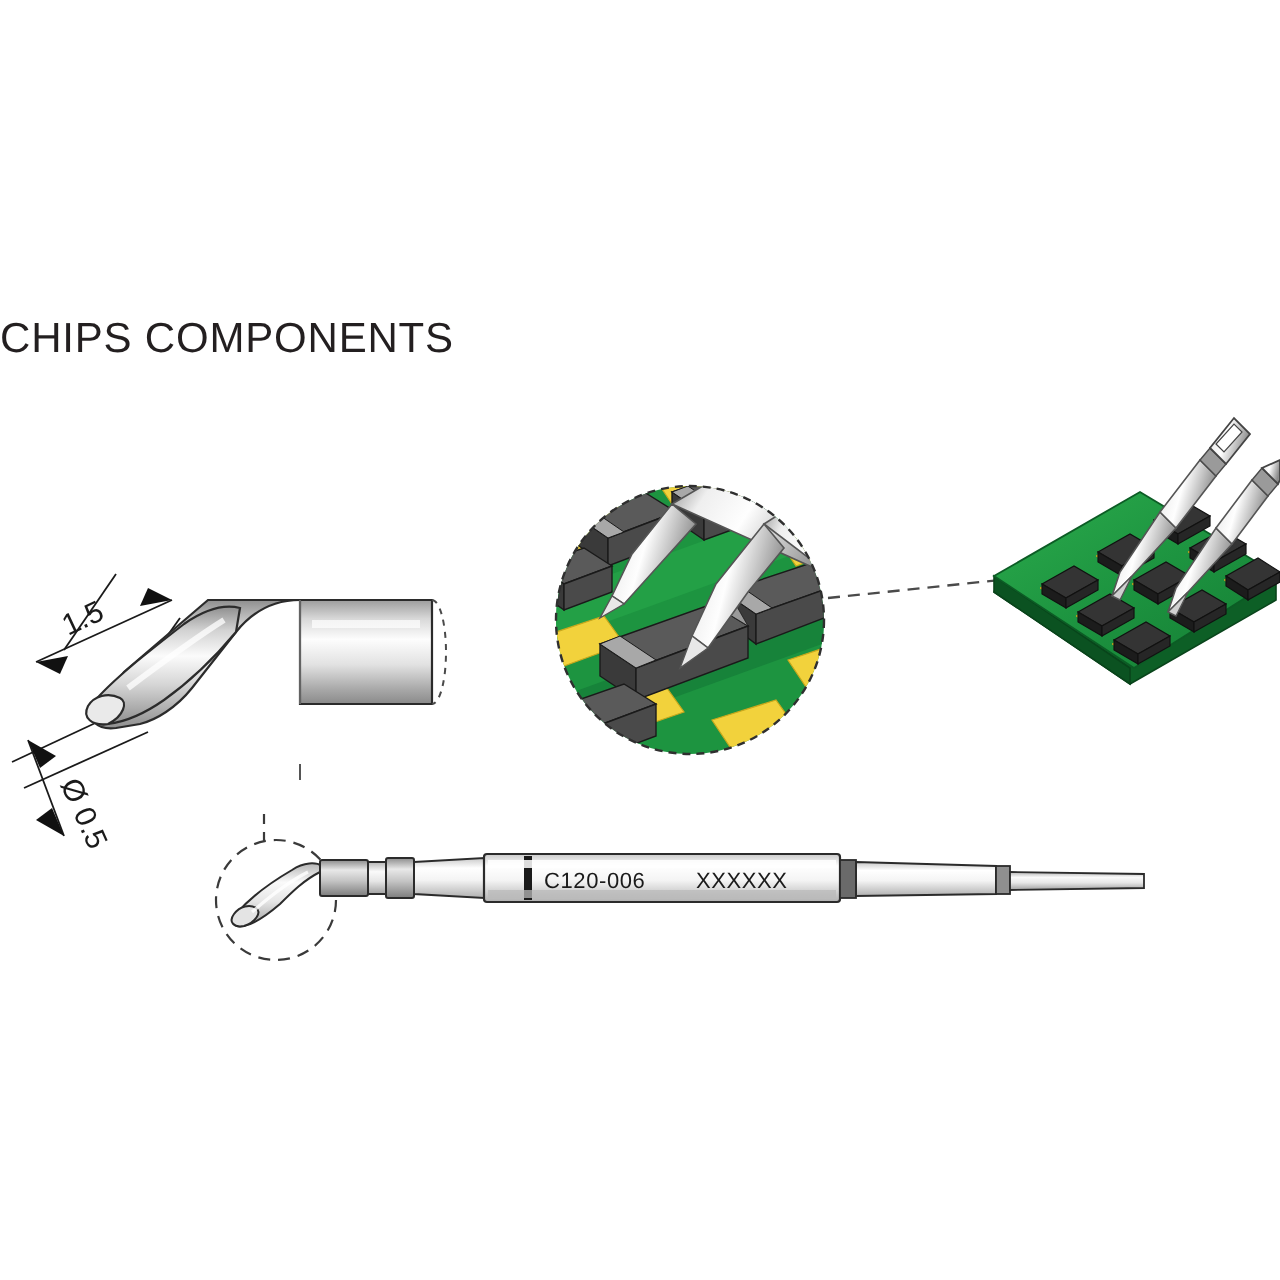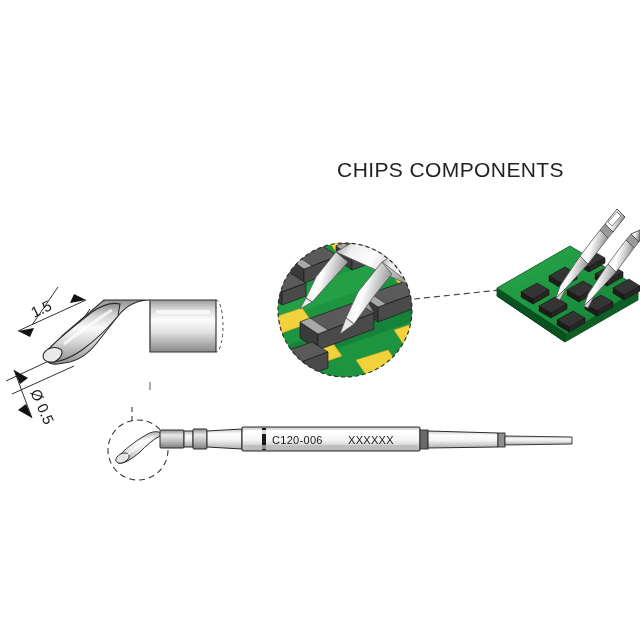--- a/index.html
+++ b/index.html
@@ -21,21 +21,21 @@
     top: 0;
     width: 640px;
     height: 640px;
     background: #ffffff;
   }
   #title-text {
     position: absolute;
     left: 0;
     top: 158px;
     width: 564px;
-    text-align: right;
+    text-align: left;
     font-family: "Liberation Sans", sans-serif;
     font-size: 21px;
     font-weight: 400;
     letter-spacing: 0.4px;
     color: #231f20;
     white-space: nowrap;
   }
   .svg-layer {
     position: absolute;
     left: 0;

